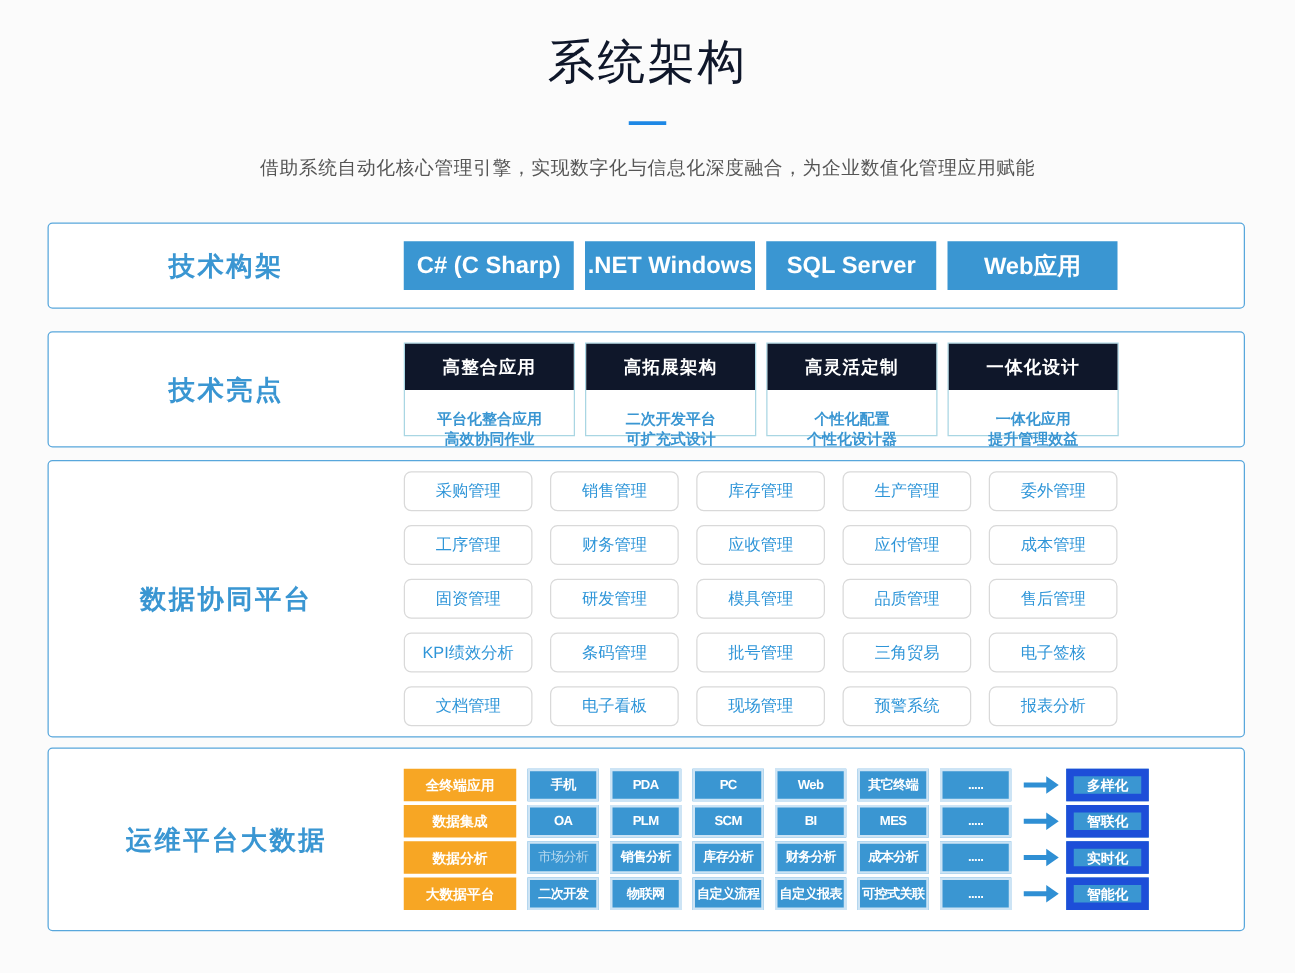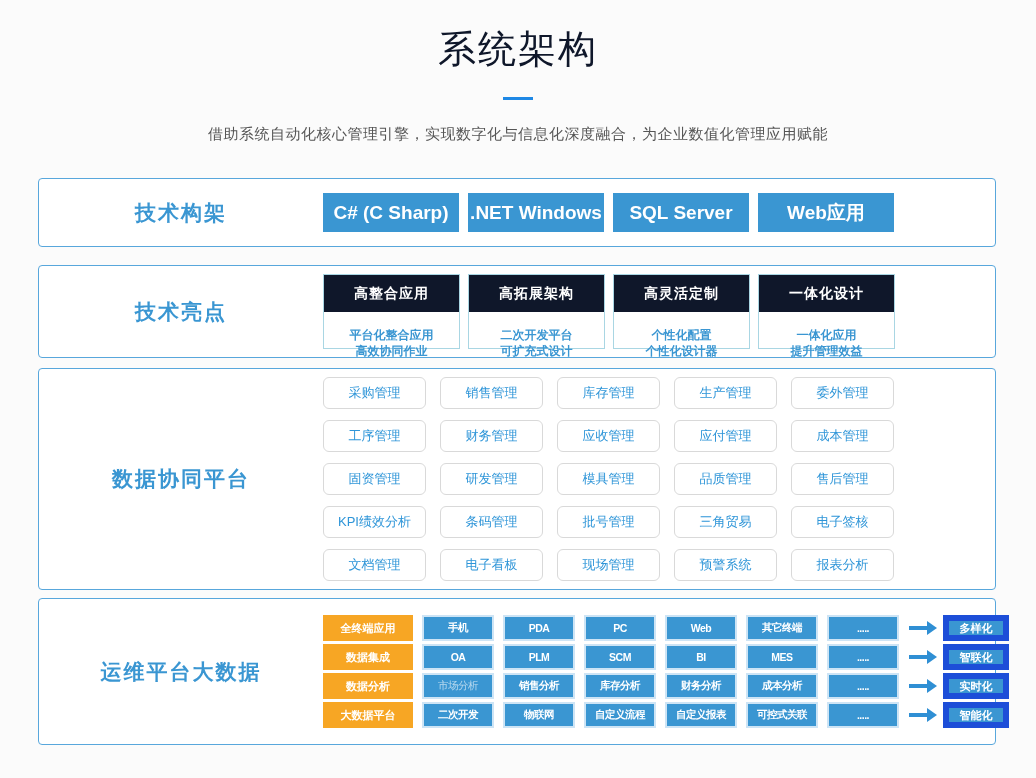--- a/index.html
+++ b/index.html
@@ -118,21 +118,21 @@
     width: 90px; height: 26px;
     background: #f7a624;
     color: #ffffff;
     font-size: 11px;
     font-weight: bold;
     display: flex; align-items: center; justify-content: center;
     margin-right: 9px;
     white-space: nowrap;
   }
   .bd-item {
-    width: 72px; height: 26px;
+    width: 57px; height: 26px;
     background: #3a96d2;
     border: 2px solid #cde4f5;
     color: #ffffff;
     font-size: 10.5px;
     font-weight: bold;
     display: flex; align-items: center; justify-content: center;
     margin-right: 9px;
     white-space: nowrap;
     letter-spacing: -0.5px;
   }

